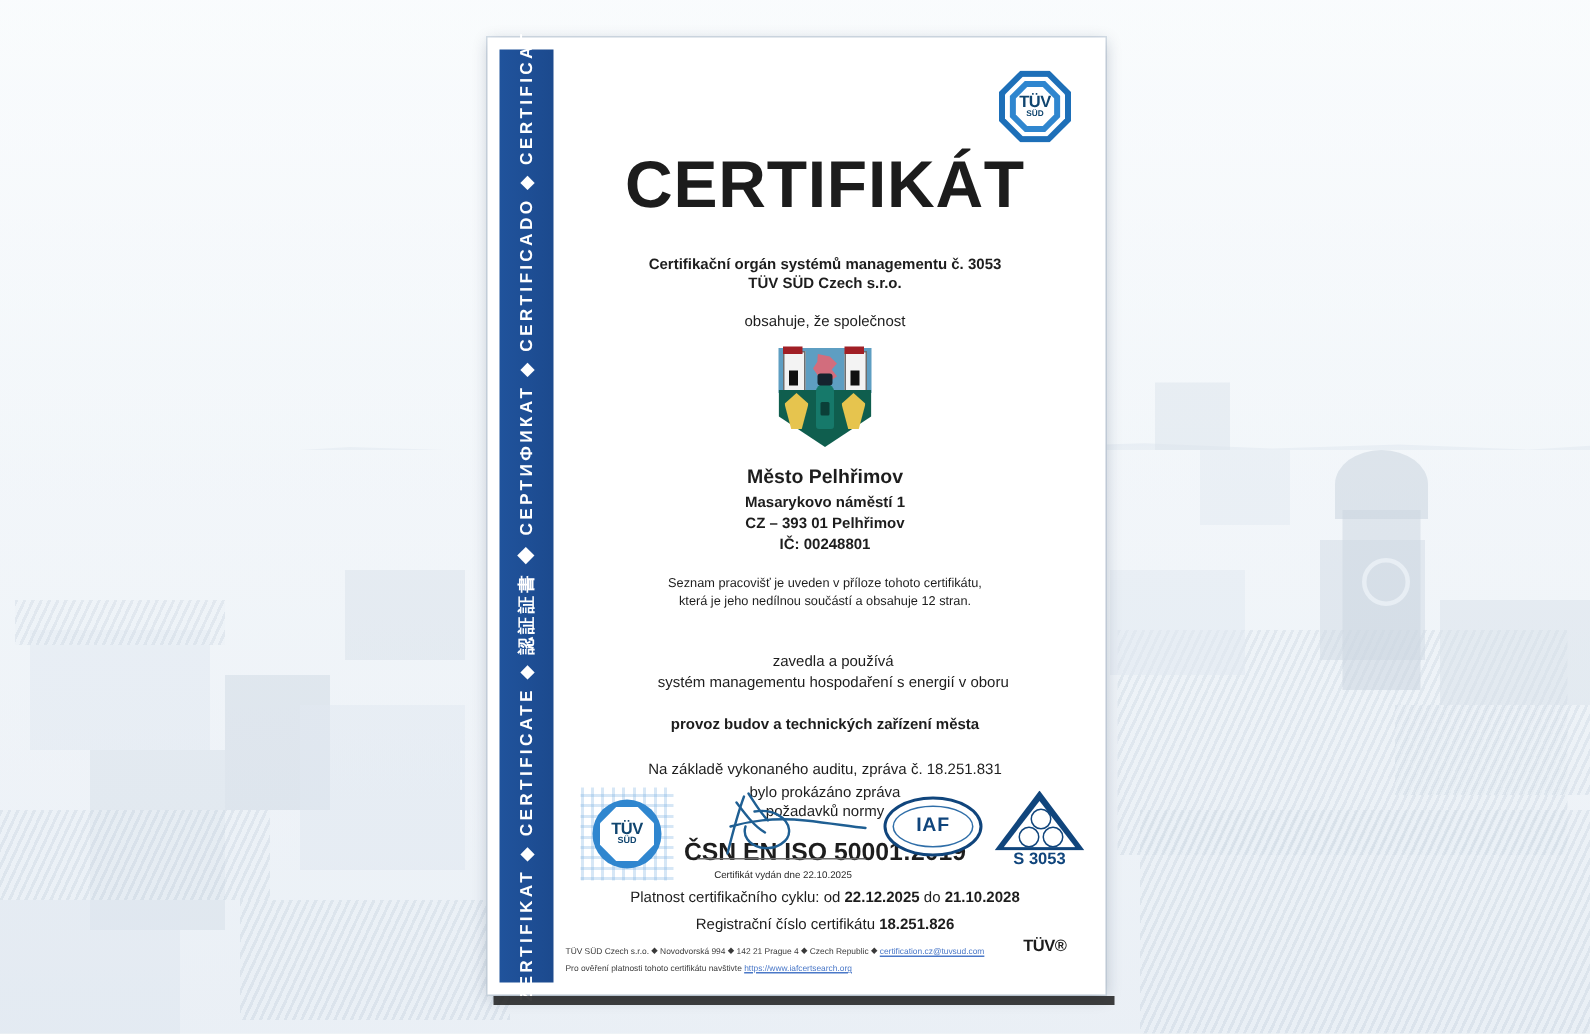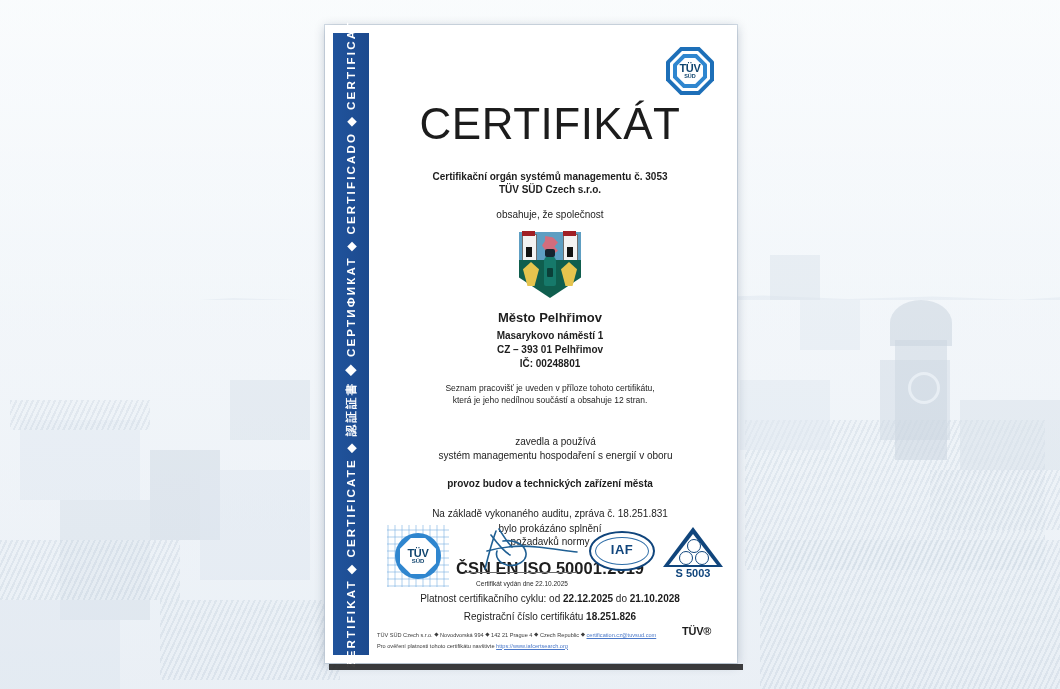--- a/index.html
+++ b/index.html
@@ -49,21 +49,21 @@
     clip-path:polygon(30% 0,70% 0,100% 30%,100% 70%,70% 100%,30% 100%,0 70%,0 30%);}
   .oct2{position:absolute;inset:4px;background:#ffffff;
     clip-path:polygon(30% 0,70% 0,100% 30%,100% 70%,70% 100%,30% 100%,0 70%,0 30%);}
   .oct3{position:absolute;inset:7px;background:#2f86cf;
     clip-path:polygon(30% 0,70% 0,100% 30%,100% 70%,70% 100%,30% 100%,0 70%,0 30%);}
   .oct4{position:absolute;inset:11px;background:#ffffff;
     clip-path:polygon(30% 0,70% 0,100% 30%,100% 70%,70% 100%,30% 100%,0 70%,0 30%);}
   .tuvt{position:absolute;left:0;right:0;top:15px;text-align:center;font-size:11px;font-weight:bold;color:#10456f;letter-spacing:-.3px;}
   .tuvs{position:absolute;left:0;right:0;top:26px;text-align:center;font-size:5.5px;font-weight:bold;color:#10456f;}
 
-  h1.title{margin:0;text-align:center;font-size:44px;font-weight:normal;color:#1c1c1c;letter-spacing:.5px;}
+  h1.title{margin:0;text-align:center;font-size:44px;font-weight:bold;color:#1c1c1c;letter-spacing:.5px;}
 
   .ln{text-align:center;color:#1d1d1d;}
   .b{font-weight:bold;}
   .s85{font-size:8.5px;}
   .s9{font-size:10px;}
   .s10{font-size:10px;}
   .s13{font-size:13px;}
   .s16{font-size:16.5px;}
 
   
@@ -203,21 +203,21 @@
         <div class="ln s9">zavedla a používá</div>
         <div class="ln s9" style="margin-top:3px;">systém managementu hospodaření s energií v oboru</div>
       </div>
 
       <div style="margin-top:17px;padding-right:14px;">
         <div class="ln b s10">provoz budov a technických zařízení města</div>
       </div>
 
       <div style="margin-top:19px;padding-right:14px;">
         <div class="ln s9">Na základě vykonaného auditu, zpráva č. 18.251.831</div>
-        <div class="ln s9" style="margin-top:4px;">bylo prokázáno splnění</div>
+        <div class="ln s9" style="margin-top:4px;">bylo prokázáno zpráva</div>
         <div class="ln s9" style="margin-top:2px;">požadavků normy</div>
       </div>
 
       <div style="margin-top:12px;padding-right:14px;">
         <div class="ln b s16">ČSN EN ISO 50001:2019</div>
       </div>
 
       <div style="margin-top:15px;padding-right:14px;">
         <div class="ln s9">
           <span>Platnost certifikačního cyklu:</span>
@@ -263,21 +263,21 @@
           <div class="in"></div>
           <div class="t">IAF</div>
         </div>
 
         <div class="cai" style="margin-bottom:8px;">
           <div class="caitri"></div>
           <div class="caitri2"></div>
           <div class="caic" style="left:24px;top:12px;width:12px;height:12px;"></div>
           <div class="caic" style="left:16px;top:24px;width:12px;height:12px;"></div>
           <div class="caic" style="left:32px;top:24px;width:12px;height:12px;"></div>
-          <div class="cain">S 5003</div>
+          <div class="cain">S 3053</div>
         </div>
       </div>
 
       <div class="foot" style="left:0;right:14px;bottom:12px;">
         <div class="fl">
           <span>TÜV SÜD Czech s.r.o.</span>
           <span class="dia">◆</span>
           <span>Novodvorská 994</span>
           <span class="dia">◆</span>
           <span>142 21 Prague 4</span>

